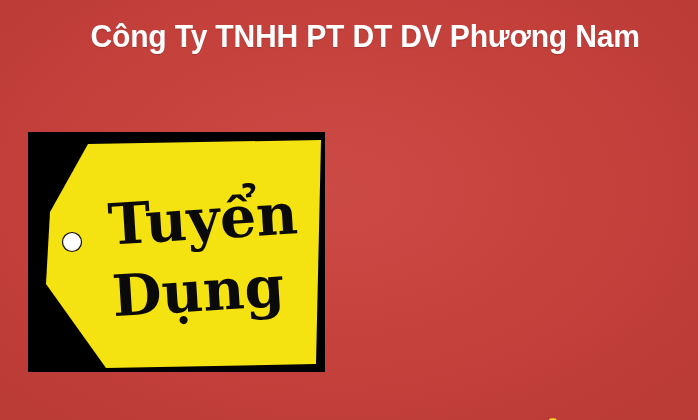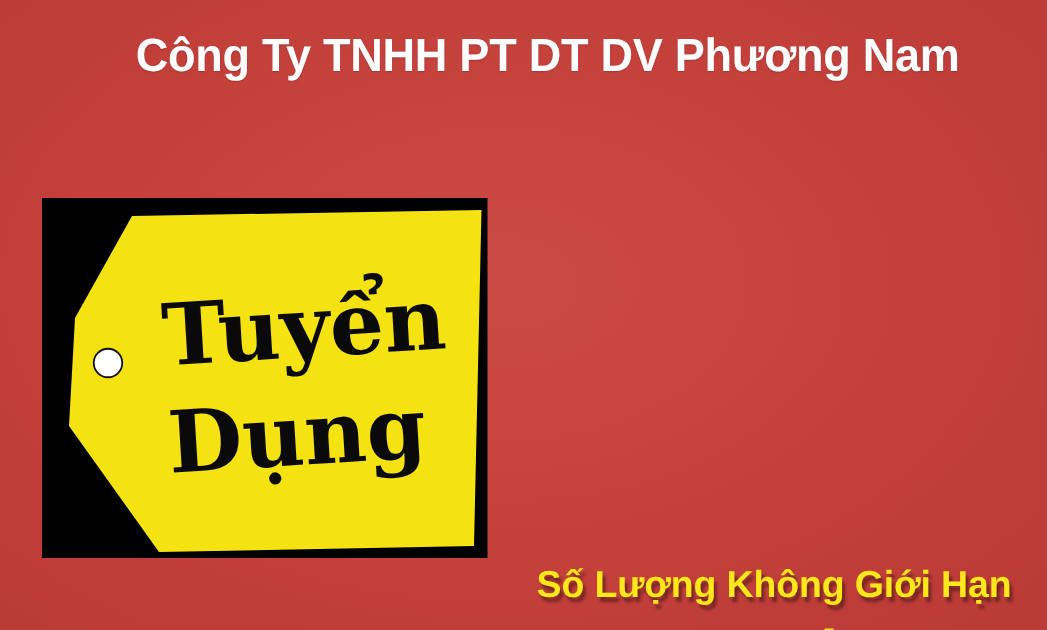--- a/index.html
+++ b/index.html
@@ -134,18 +134,17 @@
       <circle cx="44" cy="110" r="9.5" fill="#FFFFFF"></circle>
       <circle cx="44" cy="110" r="9.5" fill="none" stroke="#111111" stroke-width="1.2"></circle>
     </svg>
     <div class="tag-label">
       <div class="tag-word tag-word-1">Tuyển</div>
       <div class="tag-word tag-word-2">Dụng</div>
     </div>
   </div>
 
   <div class="headline-stack">
-    <div class="headline headline-sub">Số Lượng Không Giới Hạn</div>
     <div class="headline headline-main-1">LAO ĐỘNG</div>
 
   </div>
 
 </div>
 
 </body></html>

